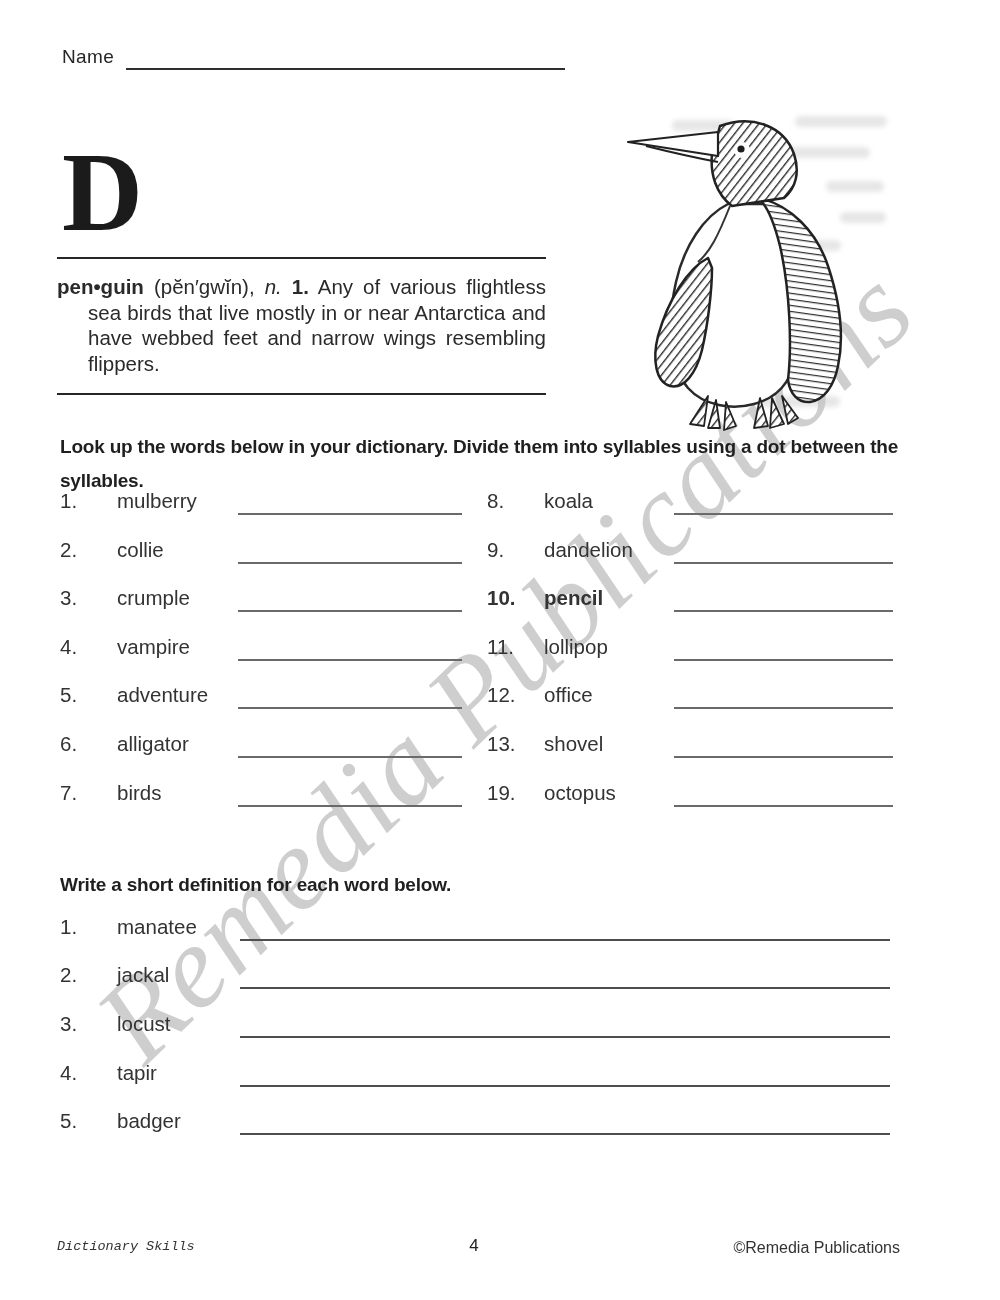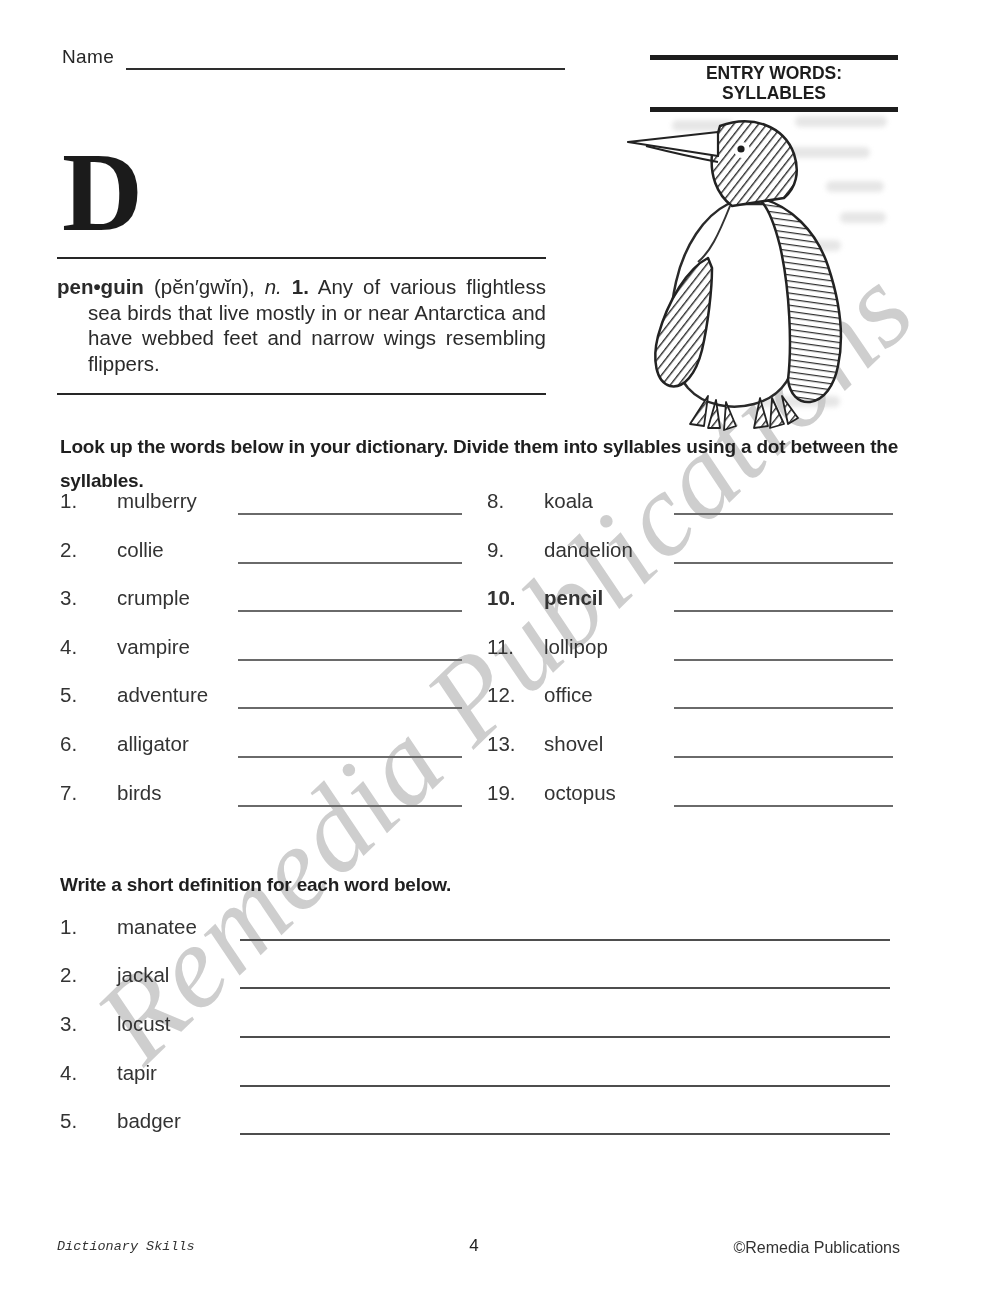--- a/index.html
+++ b/index.html
@@ -94,28 +94,20 @@
       <div class="ghost" style="left:733px; top:370px; width:100px;"></div>
       <div class="ghost" style="left:756px; top:396px; width:84px;"></div>
     </div>
   </div>
 
   <div class="layer-content">
 
     <span class="name-label">Name</span>
     <div class="name-line"></div>
 
-    <div class="badge">
-      <div class="badge-bar"></div>
-      <div class="badge-text">
-        <div>ENTRY WORDS:</div>
-        <div>SYLLABLES</div>
-      </div>
-      <div class="badge-bar"></div>
-    </div>
 
     <div class="penguin">
       <svg viewBox="0 0 272 330" width="272" height="330" xmlns="http://www.w3.org/2000/svg">
         <defs>
           <pattern id="hatchA" width="6.5" height="6.5" patternUnits="userSpaceOnUse" patternTransform="rotate(38)">
             <rect width="6.5" height="6.5" fill="#ffffff"></rect>
             <line x1="0" y1="0" x2="0" y2="6.5" stroke="#2e2e2e" stroke-width="2.8"></line>
           </pattern>
           <pattern id="hatchB" width="6" height="6" patternUnits="userSpaceOnUse" patternTransform="rotate(8)">
             <rect width="6" height="6" fill="#ffffff"></rect>

